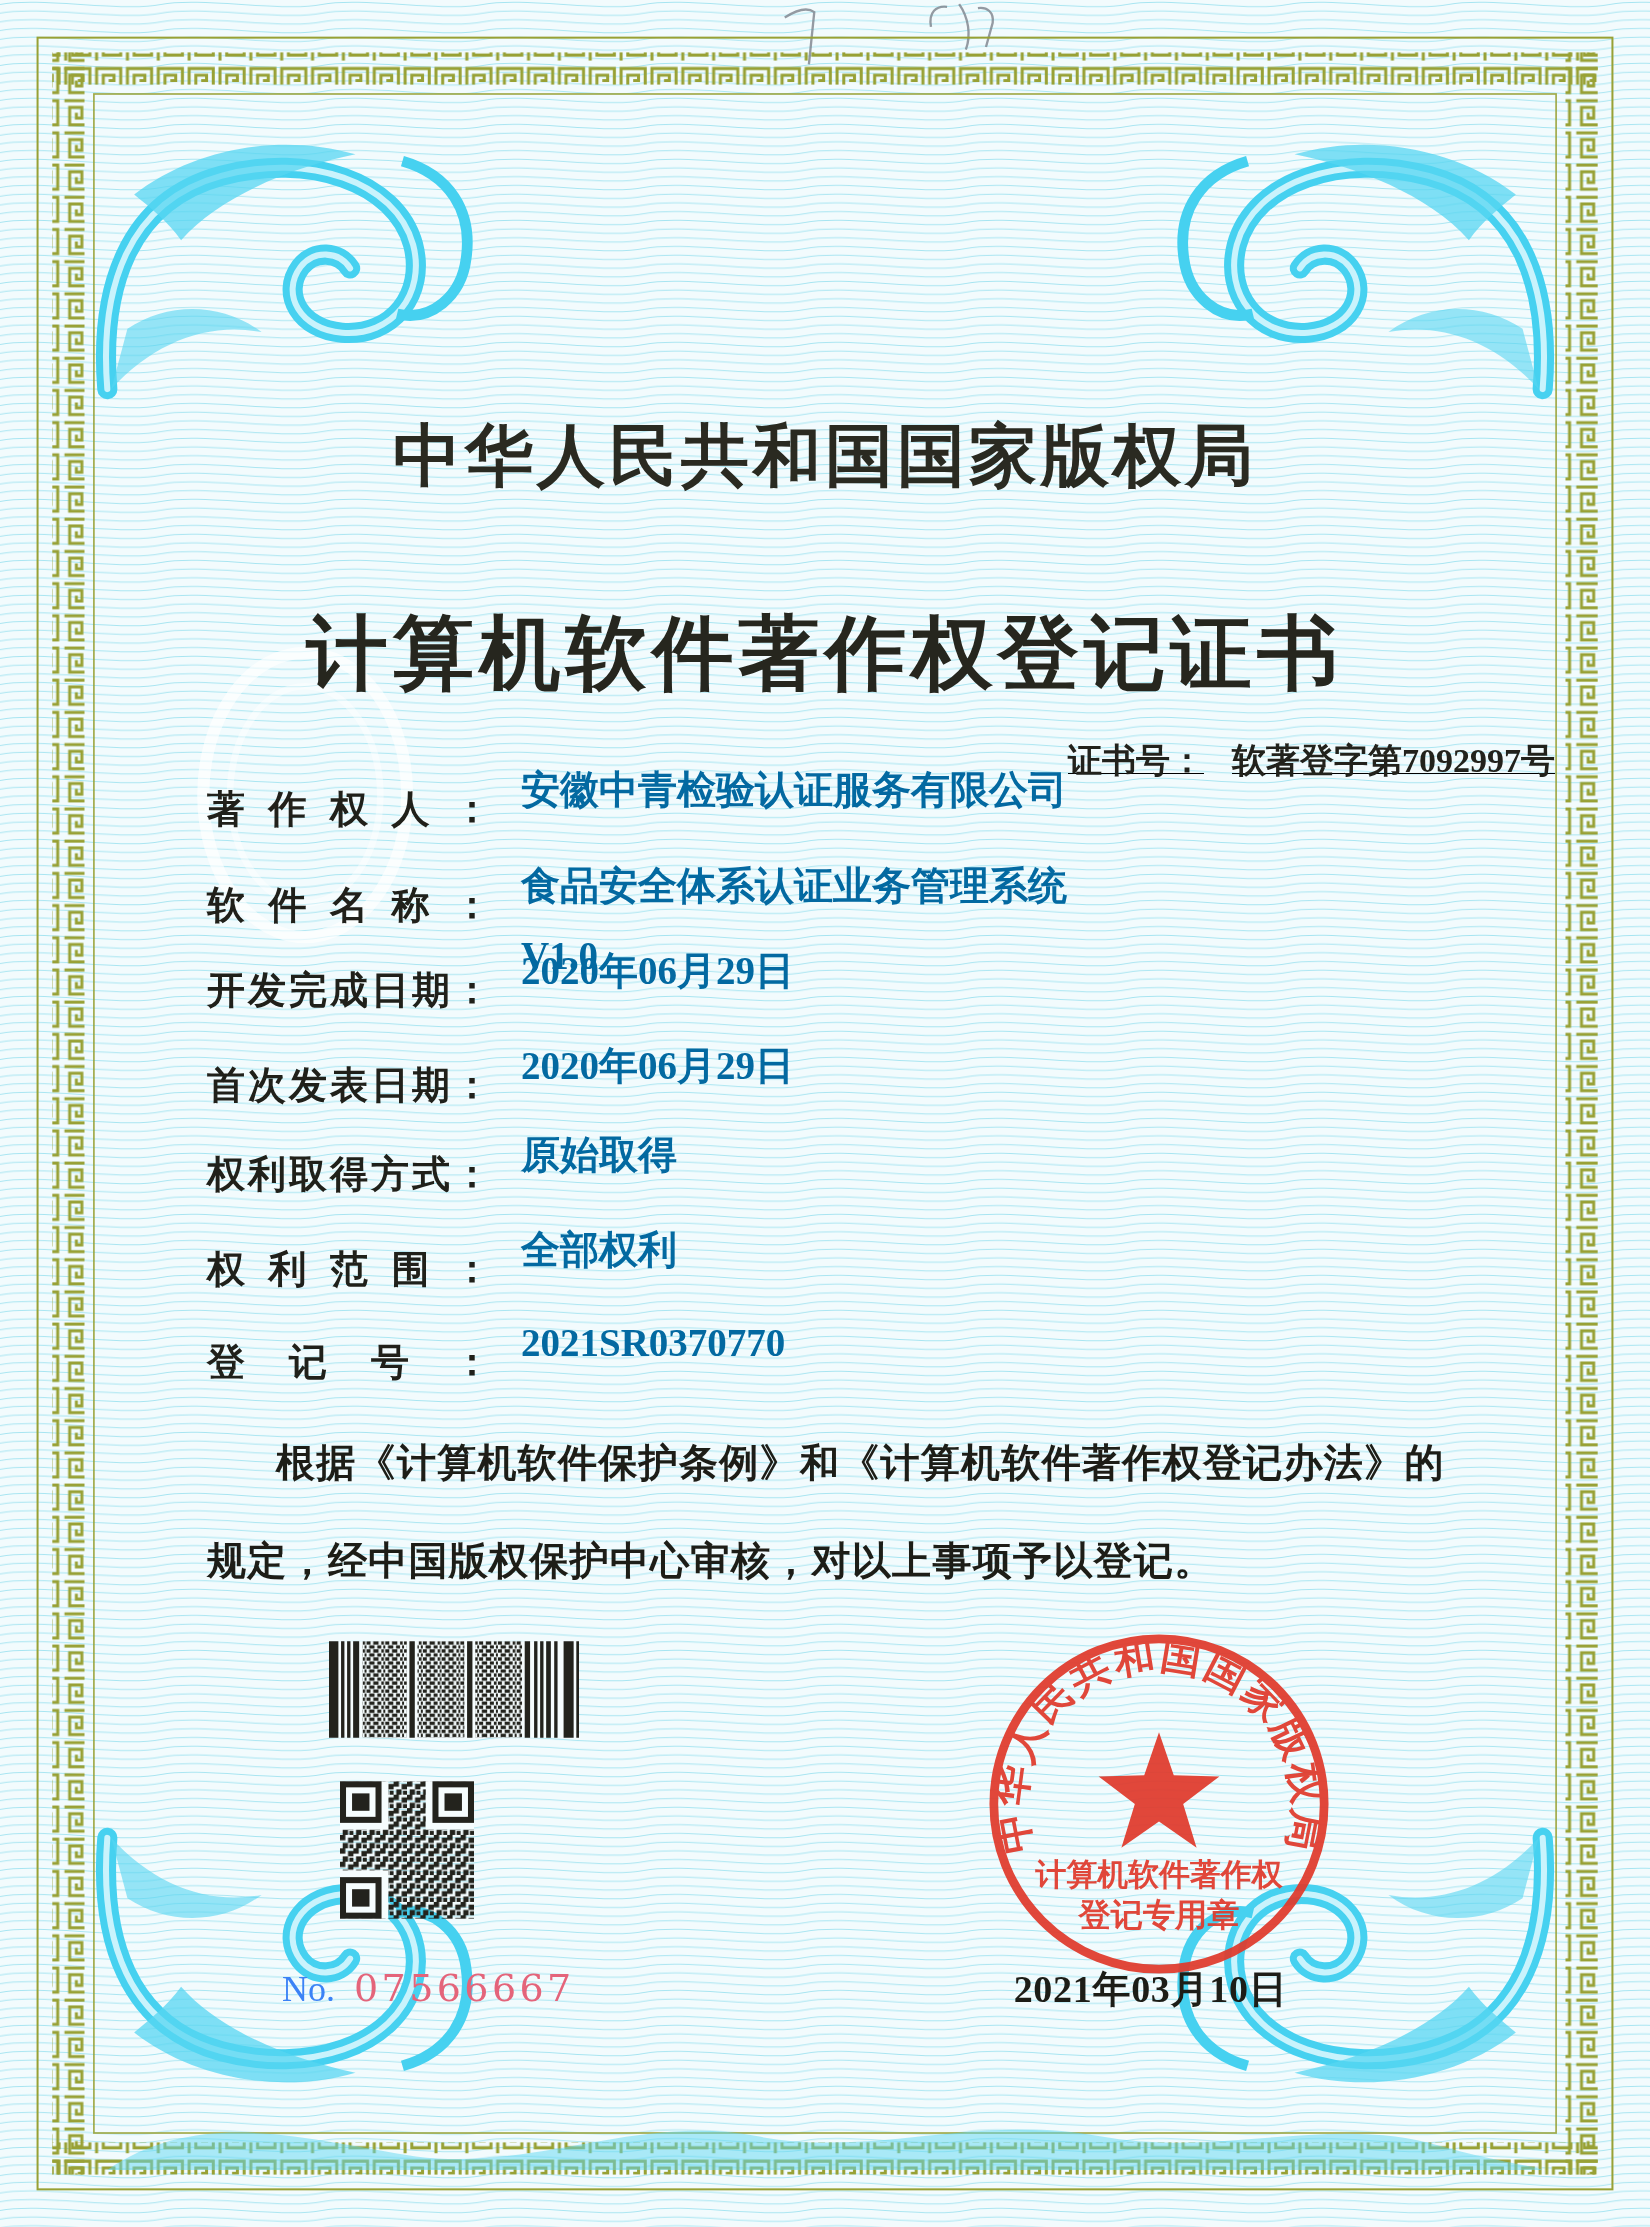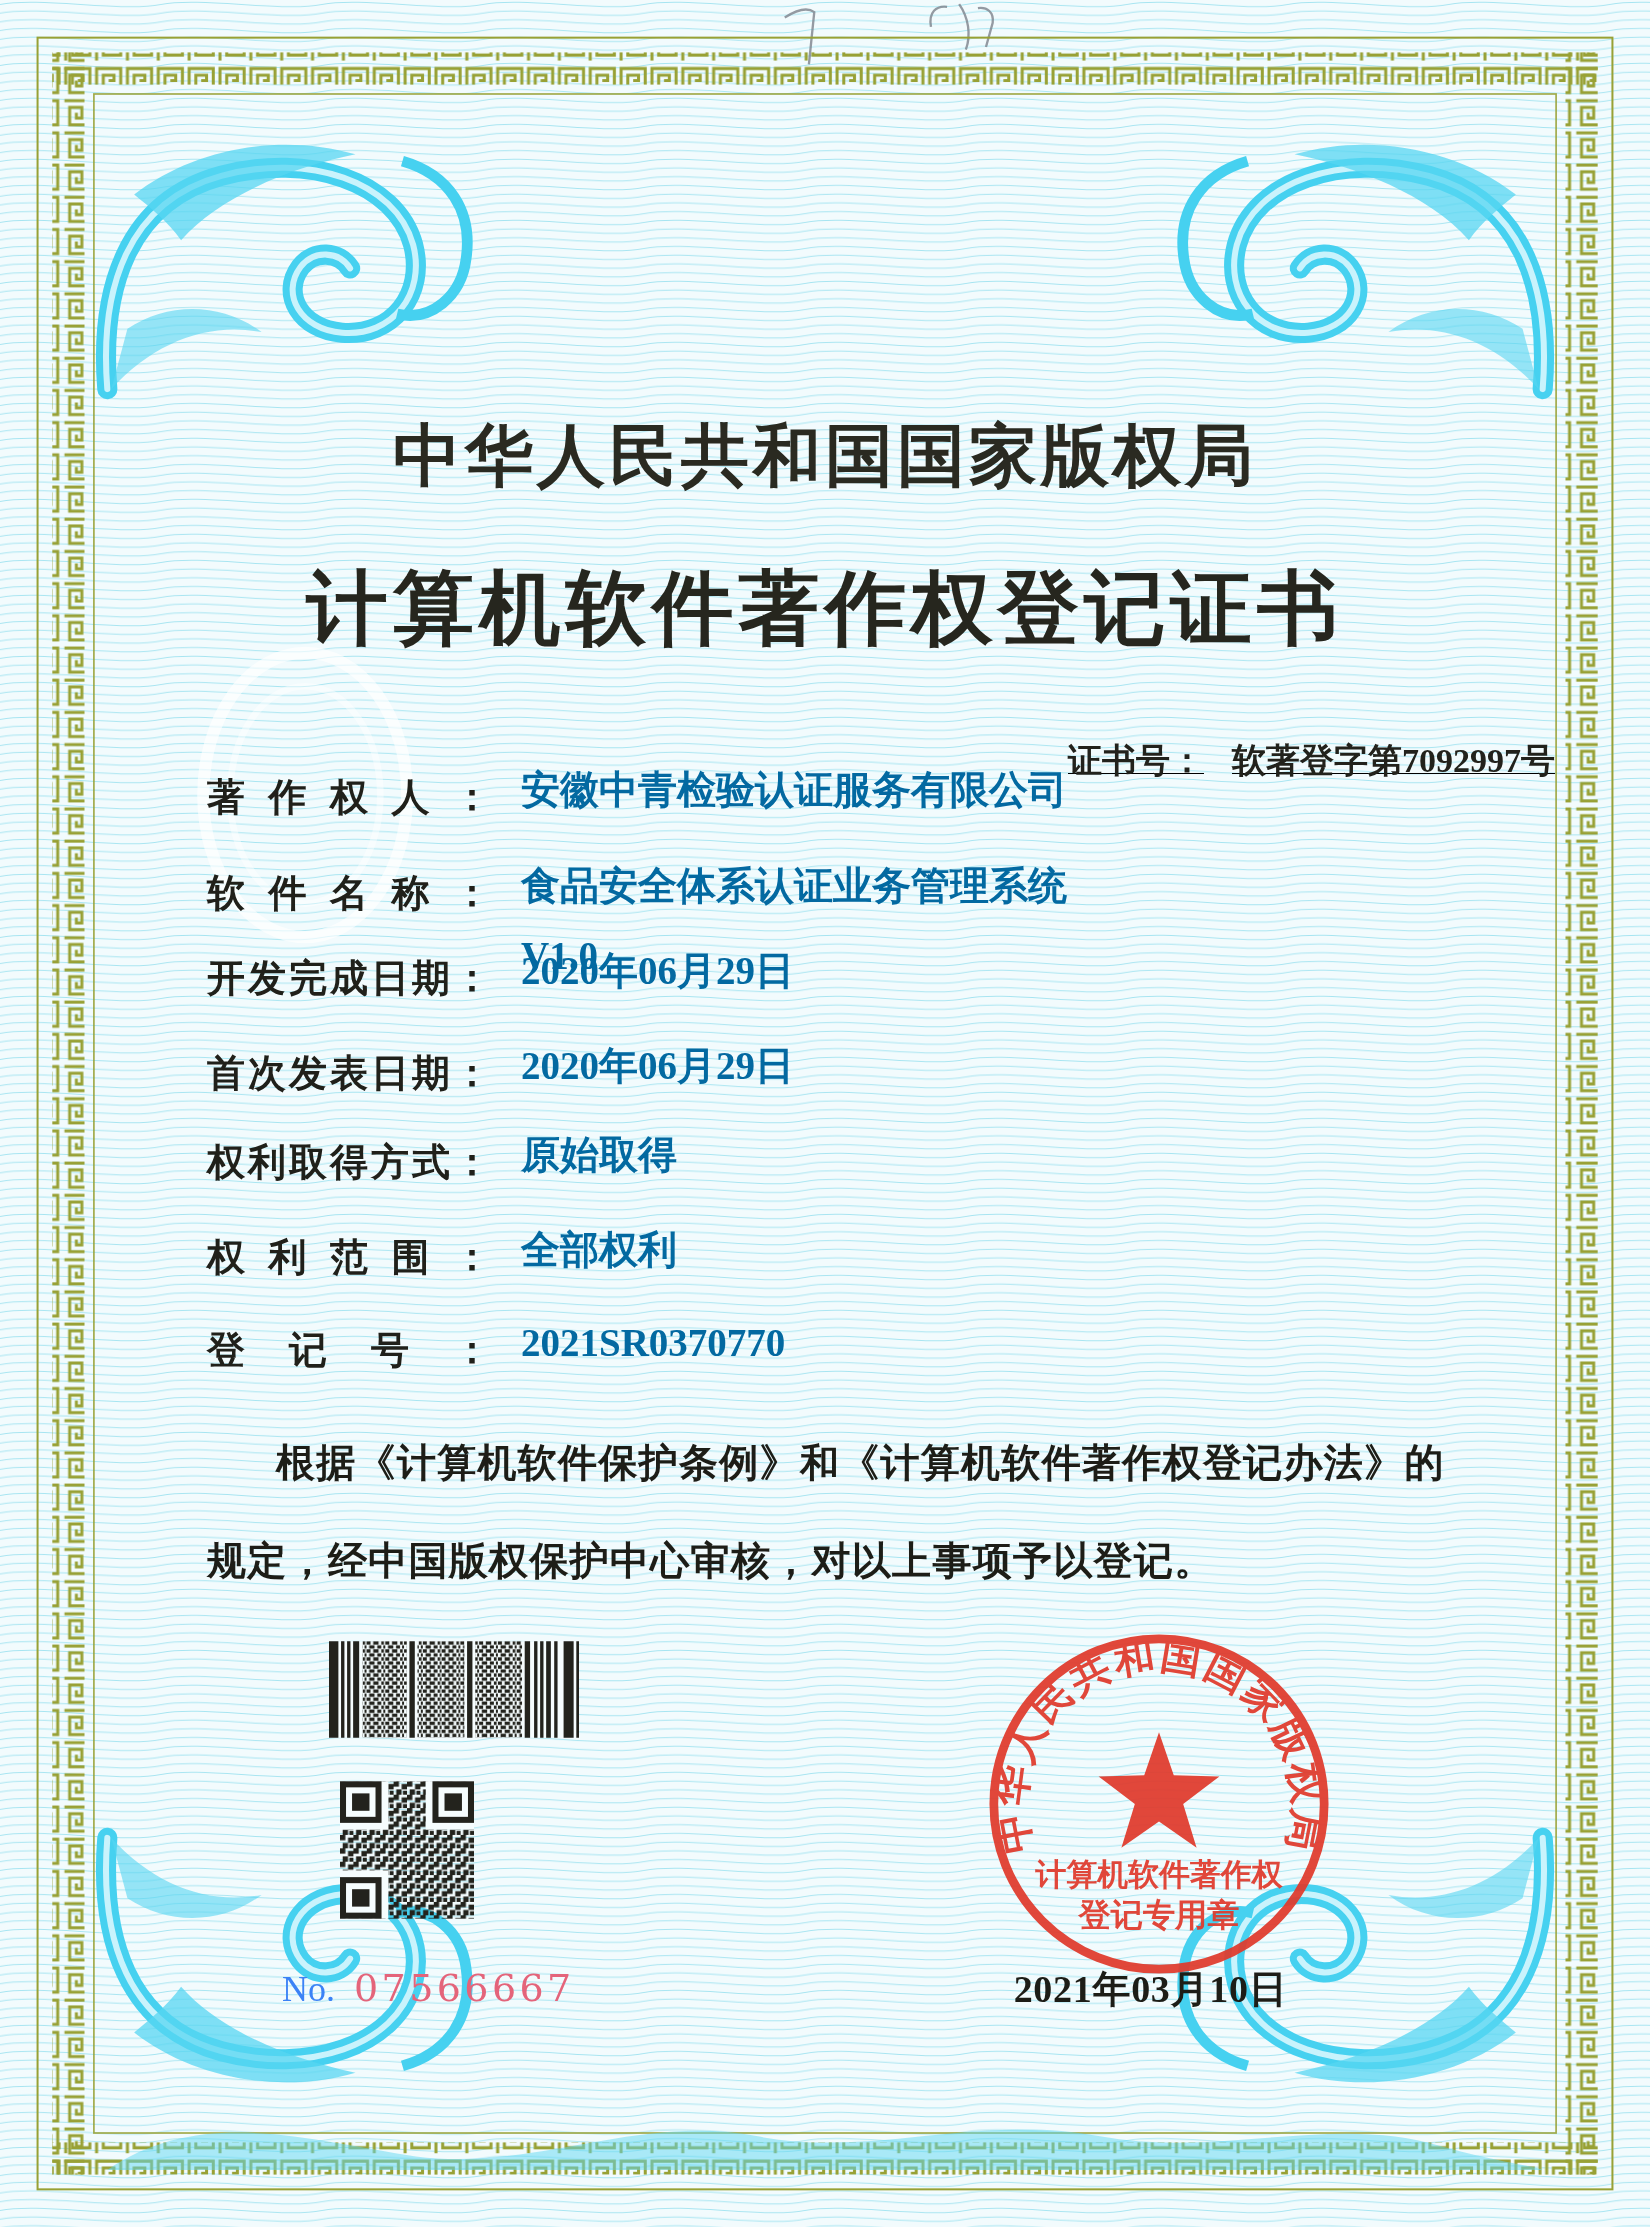--- a/index.html
+++ b/index.html
@@ -2,28 +2,28 @@
 <html style="font-size:10.7px"><head>
 <meta charset="utf-8">
 <style>
   html,body{margin:0;padding:0;background:#d8d8d8;}
   .page{position:relative;width:1650px;height:2227px;background:#f2fbfd;overflow:hidden;
         font-family:"Liberation Serif",serif;}
   .abs{position:absolute;}
   svg.layer{position:absolute;left:0;top:0;}
   .issuer-title{position:absolute;left:0;top:411px;width:1650px;text-align:center;
     font:700 68px "Liberation Serif",serif;letter-spacing:4px;color:#2a2a21;}
-  .cert-title{position:absolute;left:0;top:555px;width:1650px;text-align:center;
+  .cert-title{position:absolute;left:0;top:600px;width:1650px;text-align:center;
     font:700 81px "Liberation Serif",serif;letter-spacing:5.4px;color:#26261e;}
   .certno{position:absolute;left:1068px;top:738px;white-space:nowrap;text-decoration:underline;}
   .certno .lbl{font:700 34px "Liberation Sans",sans-serif;color:#22221c;}
   .certno .val{font:700 34px "Liberation Serif",serif;color:#22221c;margin-left:28px;}
   .flabel{position:absolute;left:207px;width:284px;display:inline-block;
     font:700 38px "Liberation Sans",sans-serif;color:#20201a;
-    text-align:justify;text-align-last:justify;}
+    text-align:justify;text-align-last:justify;margin-top:12px;}
   .fvalue{position:absolute;left:521px;font:700 39px "Liberation Serif",serif;
     color:#0369a1;white-space:nowrap;line-height:70px;}
   .fvalue div{line-height:70px;}
   .stmt{position:absolute;font:700 39px "Liberation Serif",serif;color:#1d1d17;
     letter-spacing:1.3px;white-space:nowrap;}
   .serial{position:absolute;left:282px;top:1966px;white-space:nowrap;}
   .serial .no{font:400 36px "Liberation Serif",serif;color:#3b82f6;}
   .serial .num{font:400 38px "DejaVu Serif",serif;color:#e4647a;letter-spacing:3.4px;margin-left:19px;text-align:right;}
   .issue-date{position:absolute;left:993px;top:1964px;width:315px;text-align:center;
     font:700 38px "Liberation Serif",serif;color:#1d1d17;letter-spacing:0.7px;}

